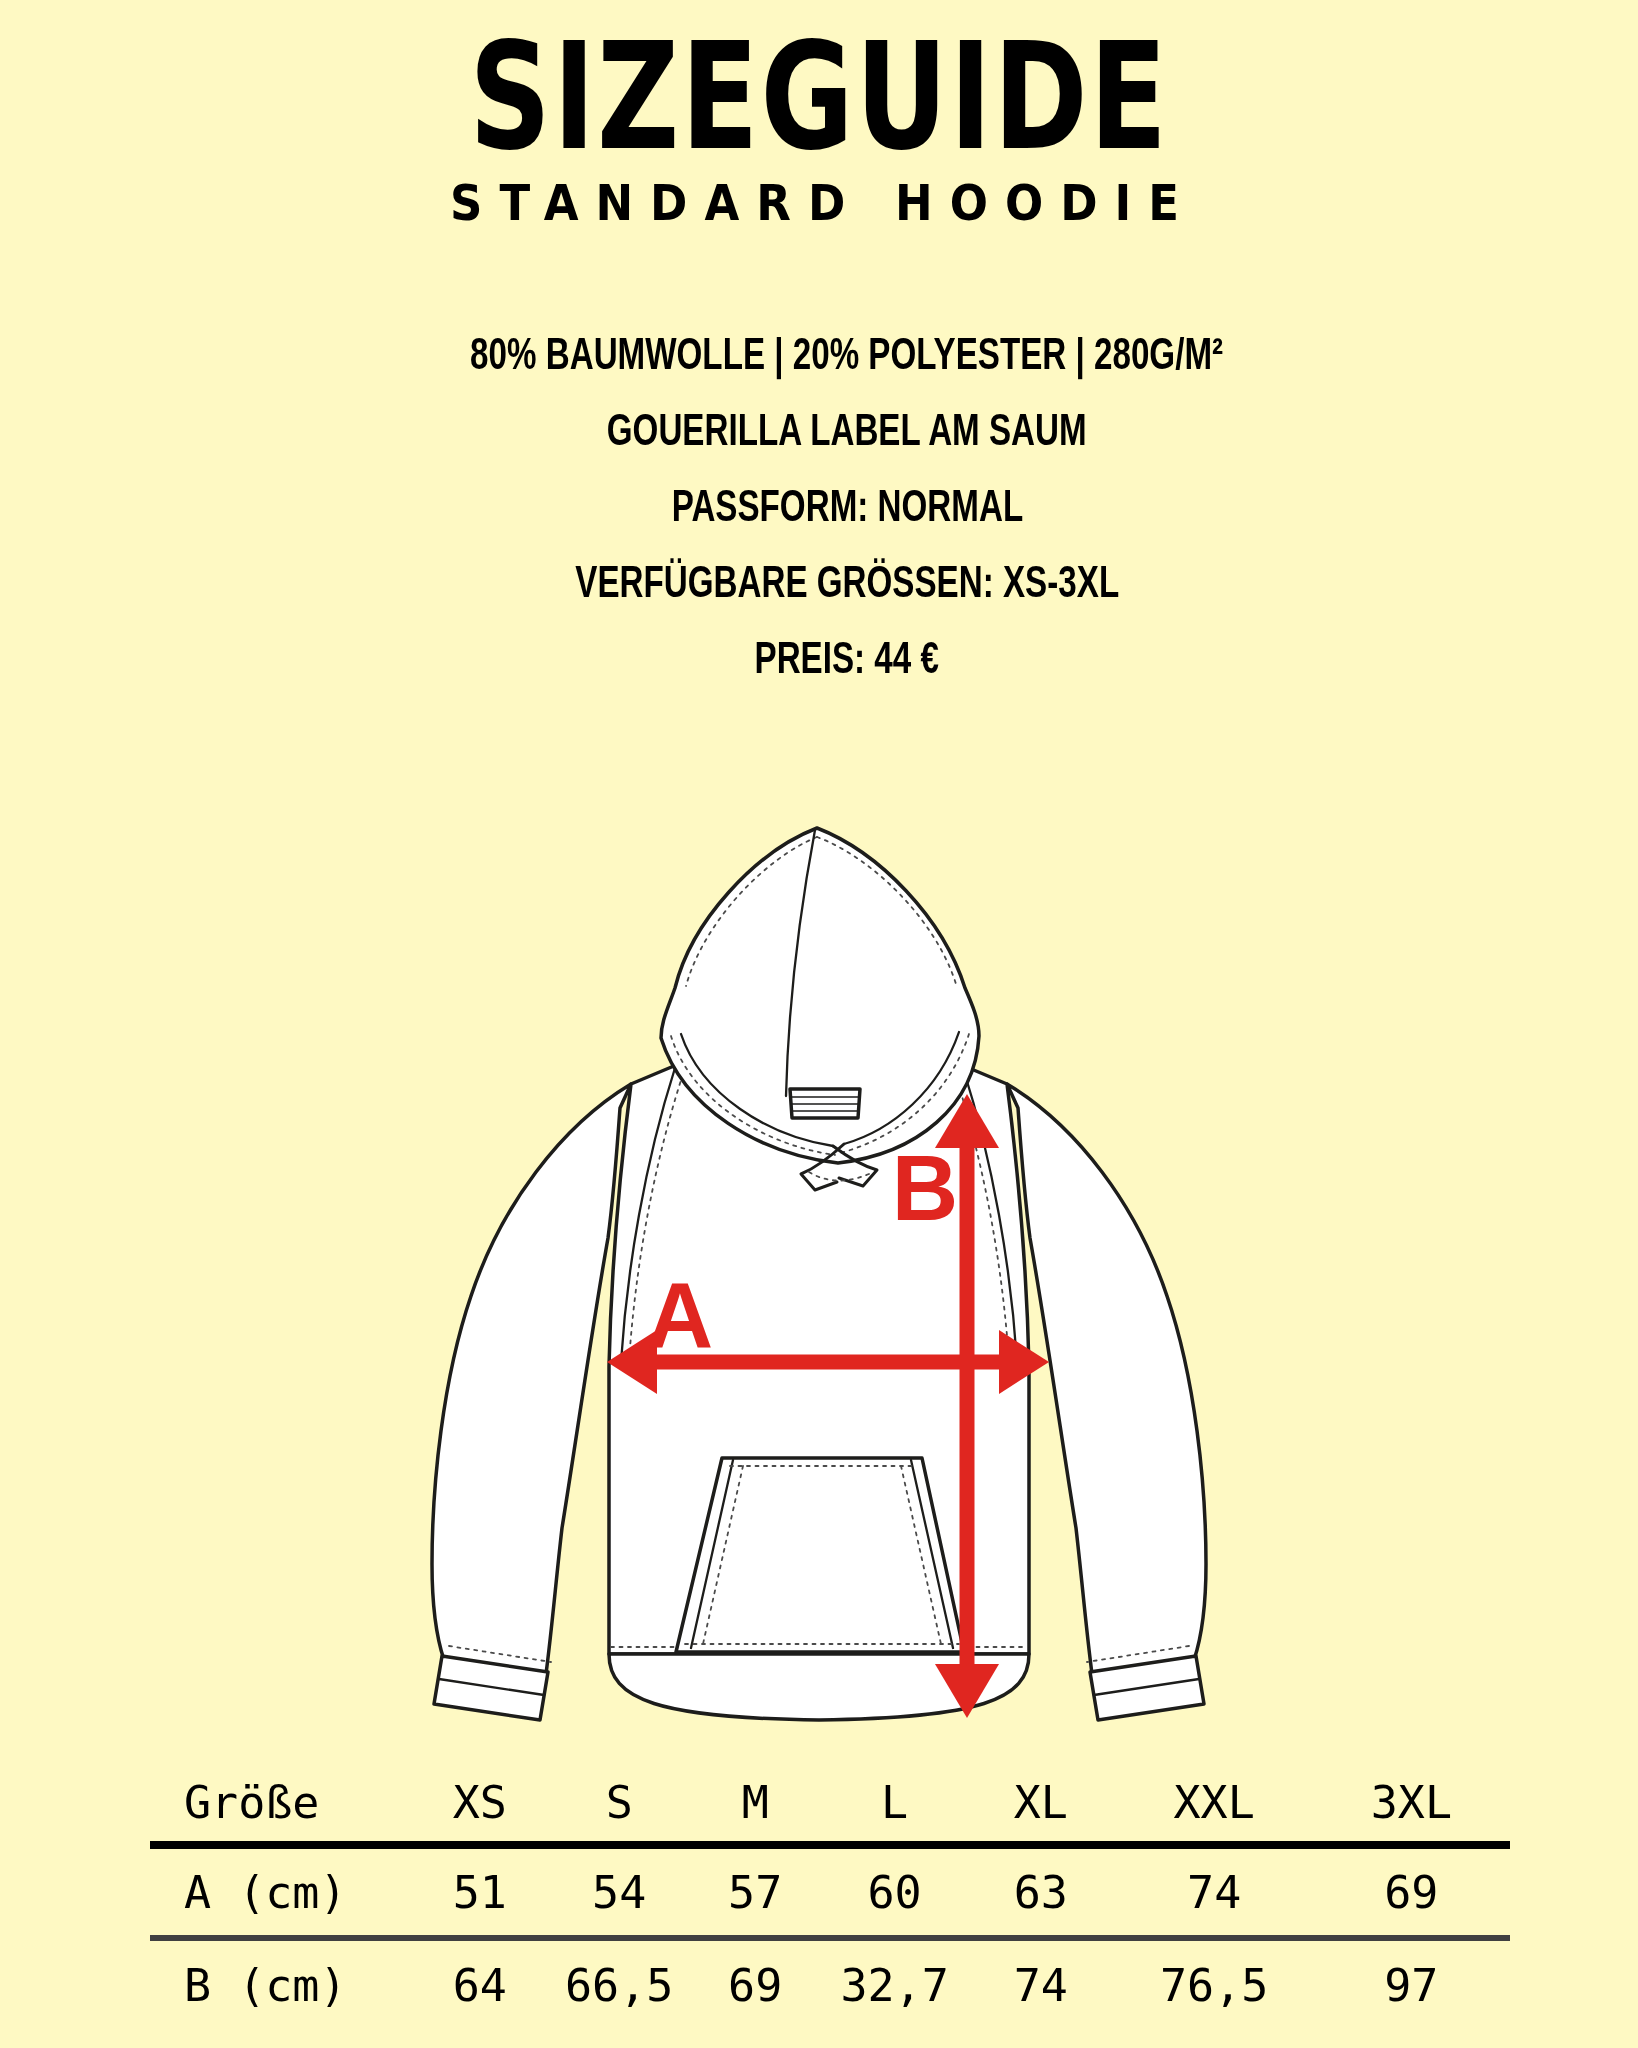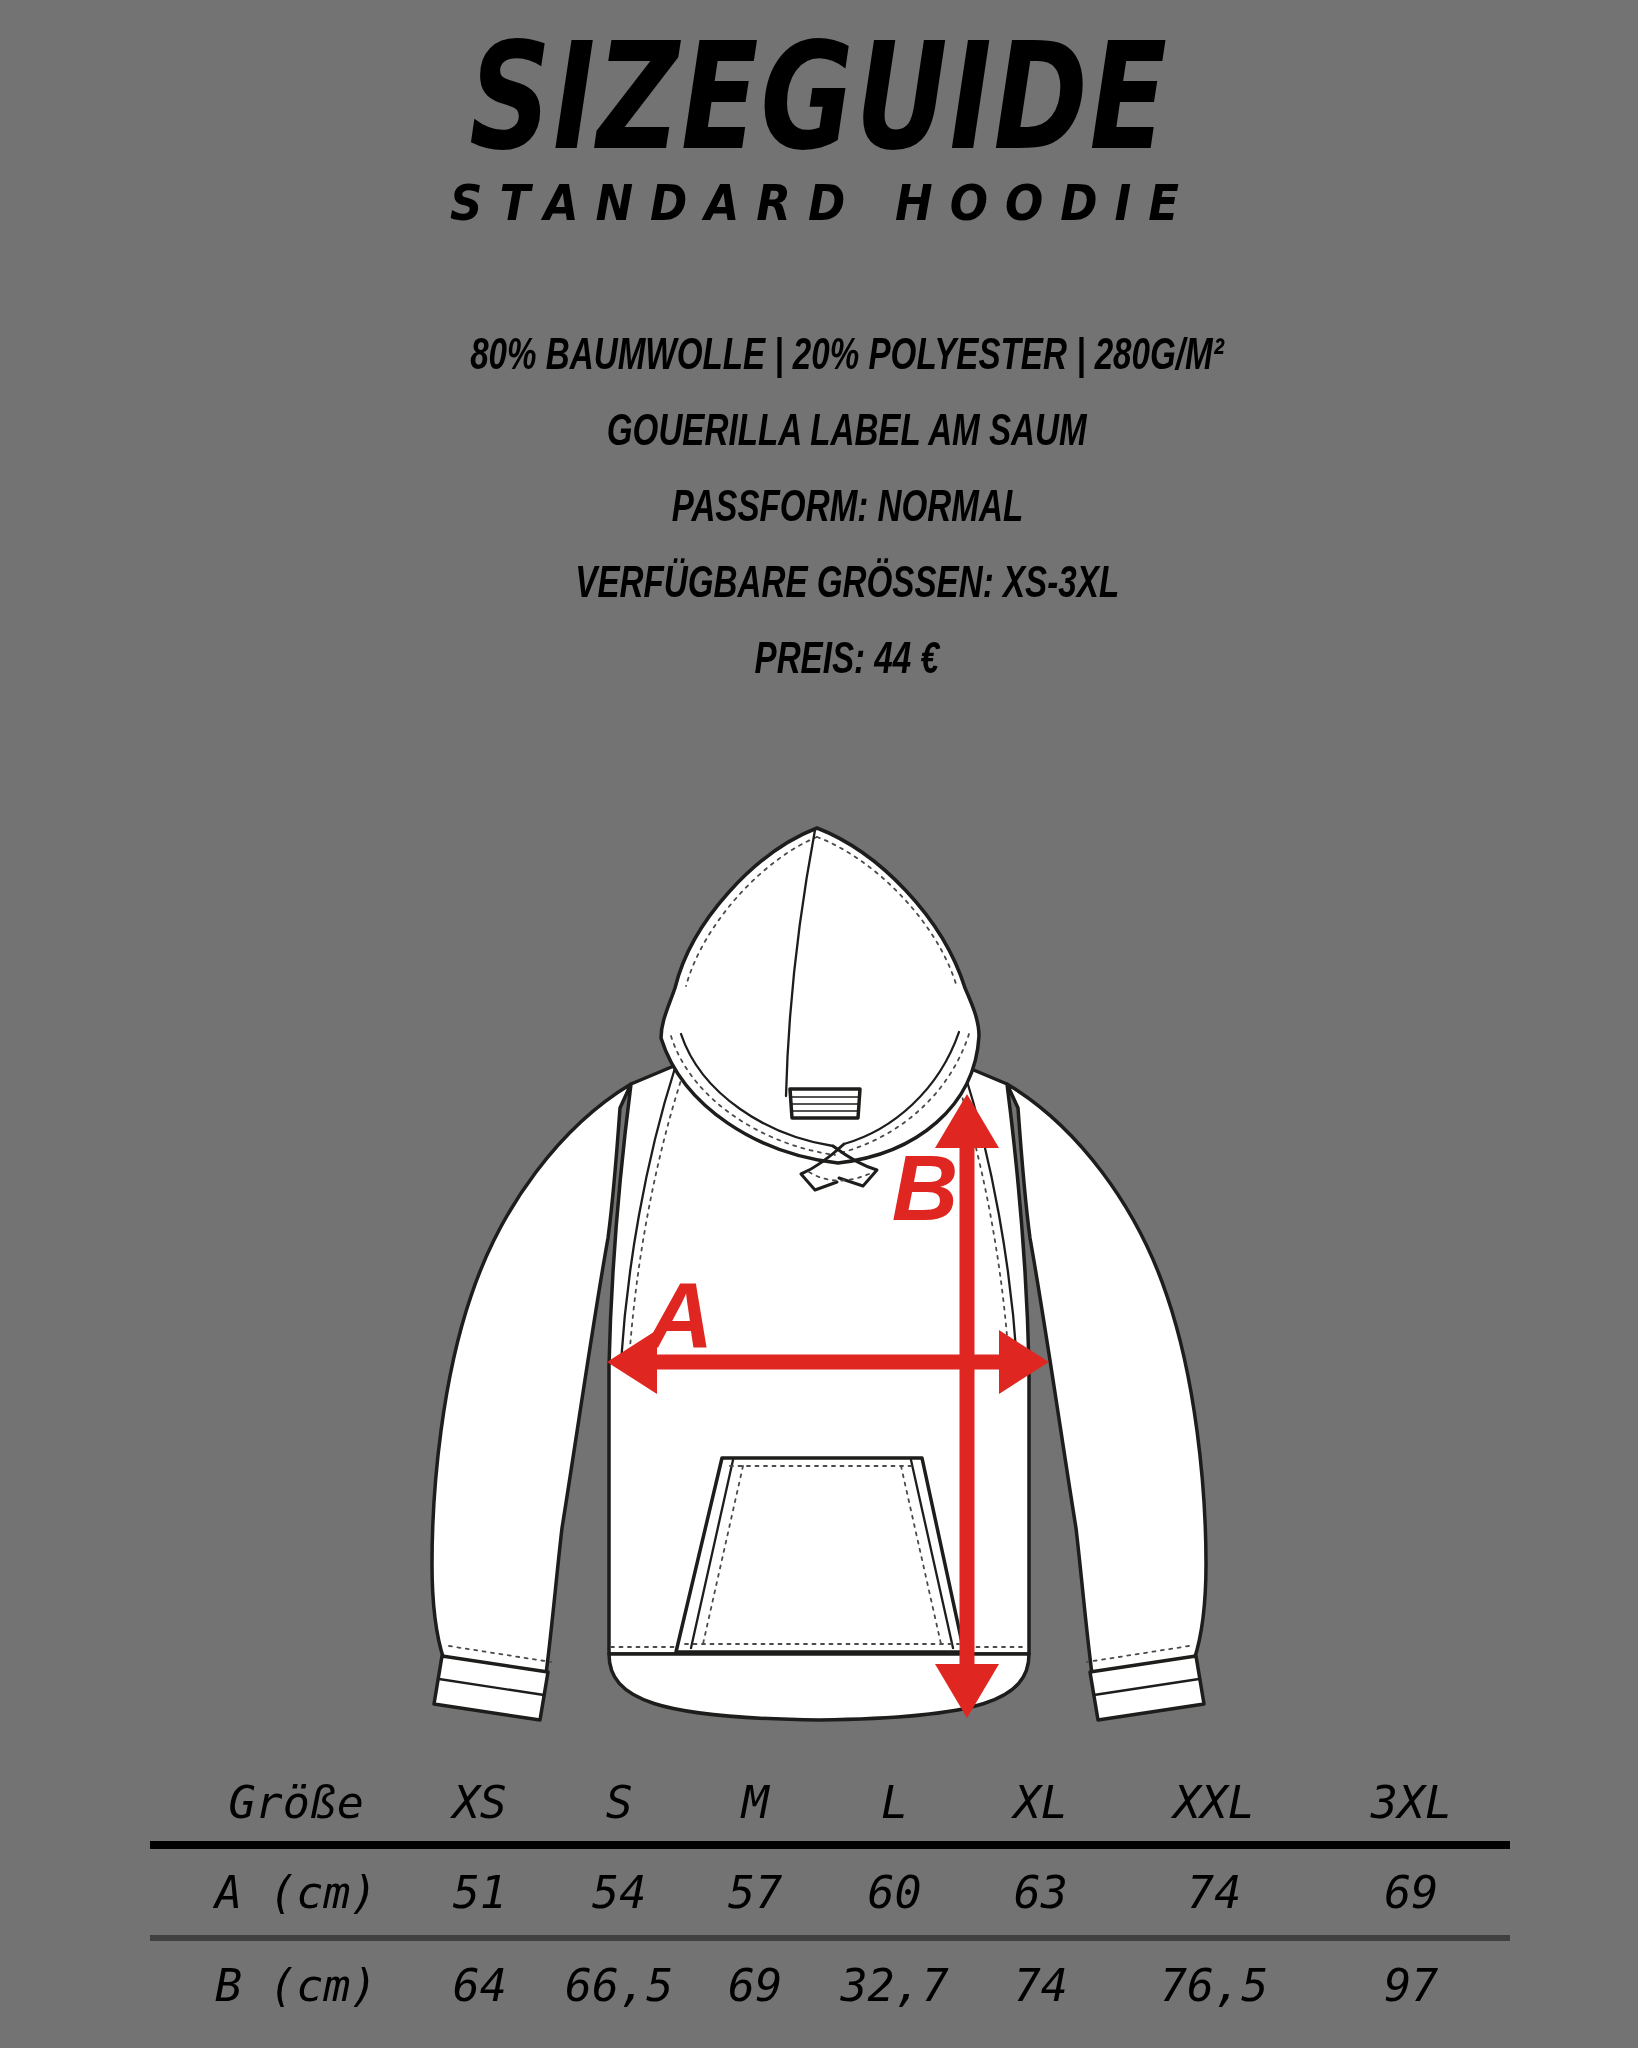--- a/index.html
+++ b/index.html
@@ -1,22 +1,21 @@
 <!DOCTYPE html>
 <html><head>
 <meta charset="utf-8">
 <style>
   html,body{margin:0;padding:0;background:#ffffff;}
   .page{
     position:relative;
     width:1638px;height:2048px;
-    background:#737373;color:#000;
+    background:#fef9c3;color:#000;
     font-family:"Liberation Sans",sans-serif;
     overflow:hidden;
-    font-style:italic;
   }
   
   .brand{position:absolute;top:36px;left:0;width:100%;text-align:center;}
   .title{
     margin:0;display:inline-block;
     font-family:"DejaVu Sans",sans-serif;
     font-weight:bold;font-size:122px;line-height:1;
     letter-spacing:2px;
     transform:scale(0.93,1.22);transform-origin:center;
     white-space:nowrap;
@@ -47,21 +46,21 @@
   
   .table-wrap{position:absolute;top:1763px;left:150px;width:1360px;}
   table.sizes{
     width:100%;border-collapse:collapse;table-layout:fixed;
     font-family:"DejaVu Sans Mono",monospace;font-size:45px;color:#000;
   }
   table.sizes th,table.sizes td{font-weight:normal;text-align:center;padding:0;vertical-align:middle;}
   table.sizes thead th{height:78px;border-bottom:8px solid #000;}
   table.sizes tr.row-a td{height:86px;border-bottom:6px solid #404040;}
   table.sizes tr.row-b td{height:88px;}
-  table.sizes .lbl{text-align:center;padding-left:34px;}
+  table.sizes .lbl{text-align:left;padding-left:34px;}
 </style>
 </head>
 <body>
 
 <div class="page">
 
   <header class="brand">
     <h1 class="title">SIZEGUIDE</h1><br>
     <h2 class="subtitle">STANDARD HOODIE</h2>
   </header>

